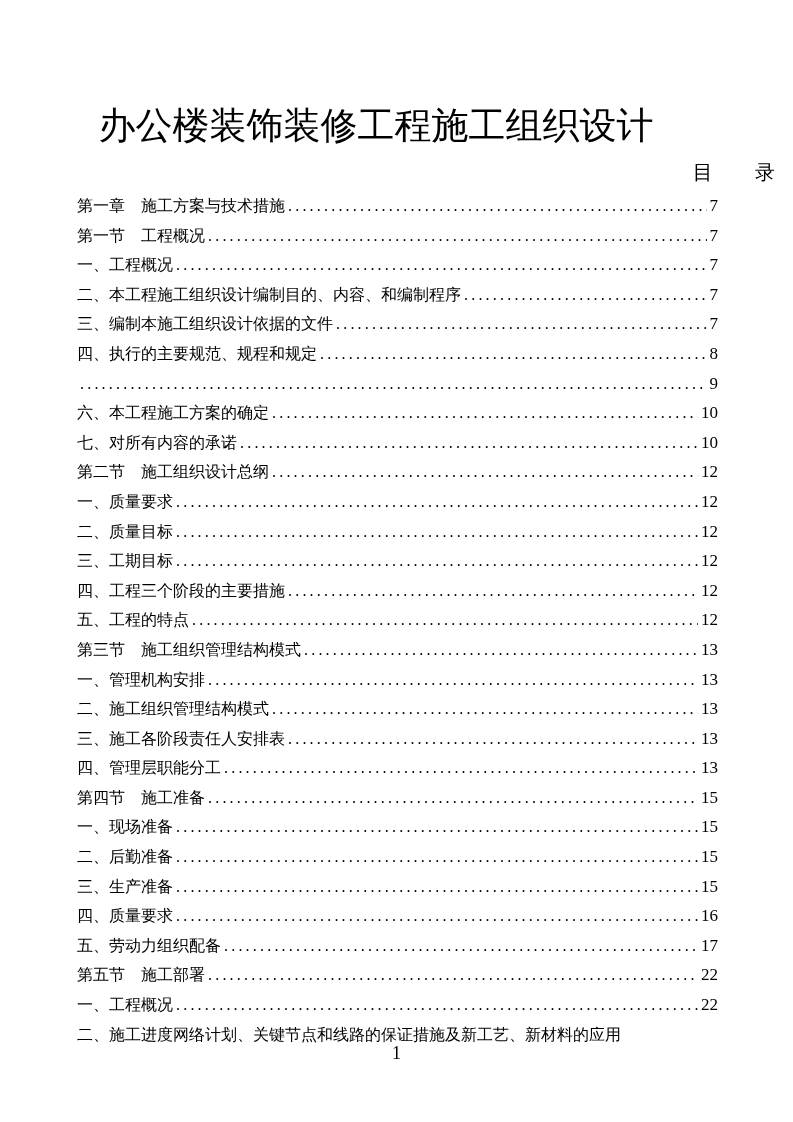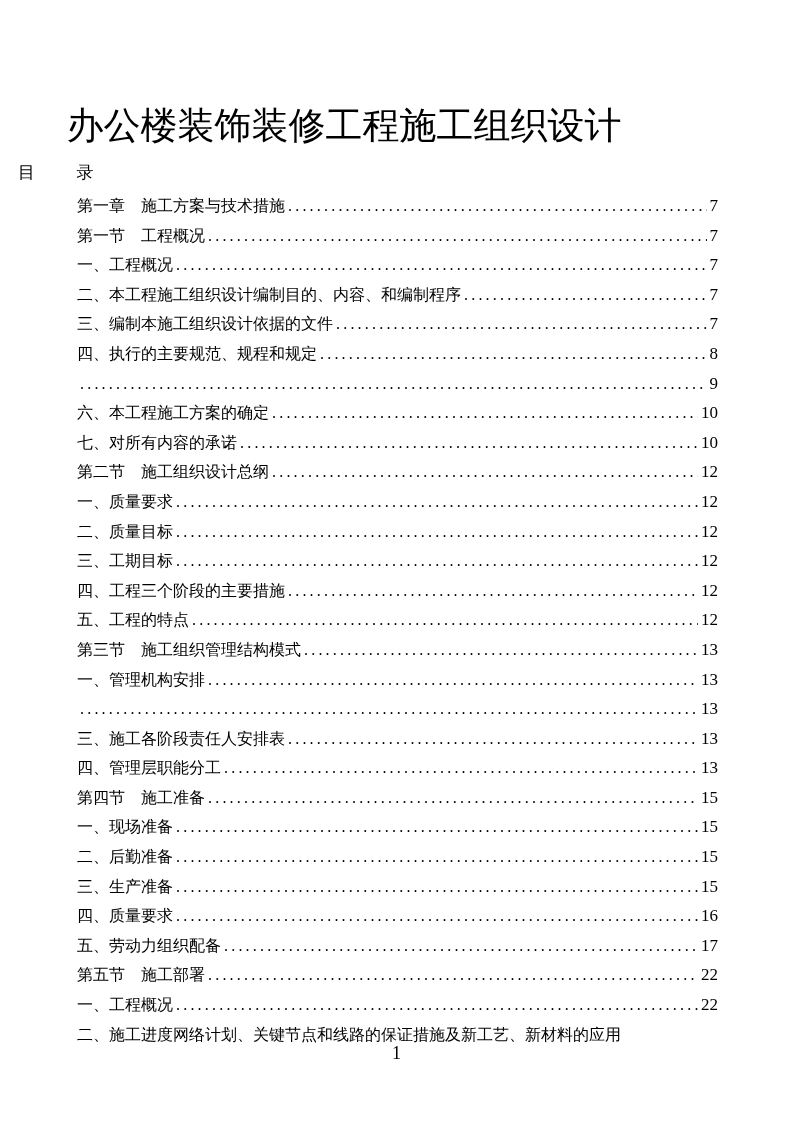--- a/index.html
+++ b/index.html
@@ -1,21 +1,21 @@
 <!DOCTYPE html>
 <html><head>
 <meta charset="utf-8">
 <style>
   html, body { margin:0; padding:0; background:#ffffff; }
   body { width:793px; height:1122px; position:relative; overflow:hidden;
          font-family: "DejaVu Serif", "Liberation Serif", serif; color:#000; }
   .title { position:absolute; top:102px; left:0; width:688px; text-align:center;
-           font-size:37px; line-height:48px; letter-spacing:0px; font-weight:normal; }
-  .toc-heading { position:absolute; top:158px; left:0; width:793px; text-align:left;
-           font-size:17px; line-height:28px; }
+           font-size:37px; line-height:48px; letter-spacing:0px; font-weight:normal;padding-left:32px; }
+  .toc-heading { position:absolute; top:158px; left:0; width:793px; text-align:right;
+           font-size:20px; line-height:28px; }
   .toc-heading span { display:inline-block; margin:0 18px; }
   .toc { position:absolute; top:191px; left:77px; width:641px; }
   .row { display:flex; align-items:flex-end; height:29.6px; line-height:29.6px;
          font-size:16px; white-space:nowrap; overflow:hidden; }
   .row .label { flex:0 0 auto; }
   .row .label .gap { display:inline-block; width:16px; }
   .row .dots { flex:1 1 auto; overflow:hidden; margin:0 3px; letter-spacing:3.2px;
                color:#000; font-family:"Liberation Serif", serif; }
   .row .dots::before { content:"........................................................................................................................................"; }
   .row .page { flex:0 0 auto; font-family:"Liberation Serif", serif; font-size:17px; }
@@ -111,20 +111,21 @@
       <span class="label"><span>第三节</span><span class="gap"></span><span>施工组织管理结构模式</span></span>
       <span class="dots"></span>
       <span class="page">13</span>
     </div>
     <div class="row">
       <span class="label"><span>一、管理机构安排</span></span>
       <span class="dots"></span>
       <span class="page">13</span>
     </div>
     <div class="row">
+      <span class="label"><span>二、施工组织管理结构模式</span></span>
       <span class="dots"></span>
       <span class="page">13</span>
     </div>
     <div class="row">
       <span class="label"><span>三、施工各阶段责任人安排表</span></span>
       <span class="dots"></span>
       <span class="page">13</span>
     </div>
     <div class="row">
       <span class="label"><span>四、管理层职能分工</span></span>

